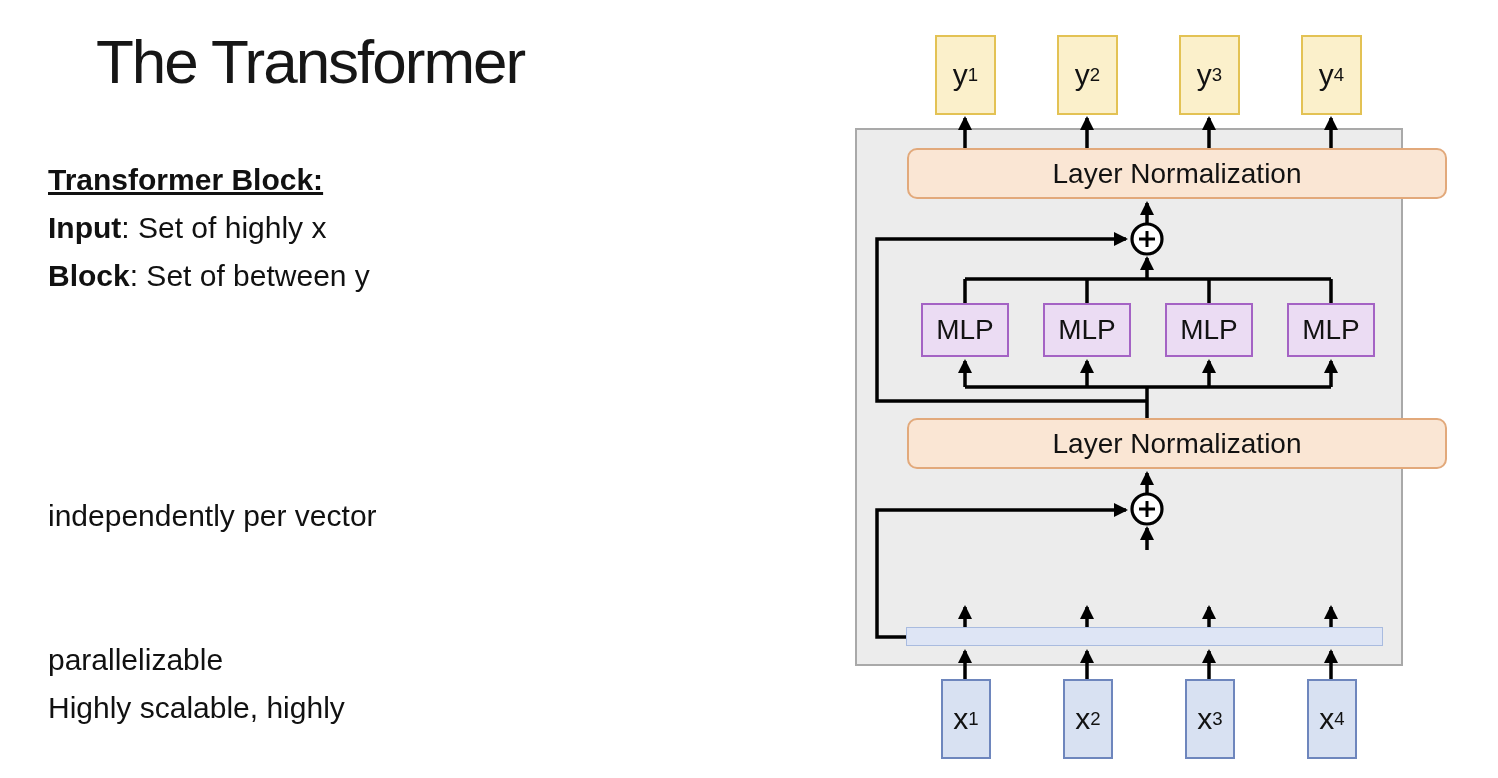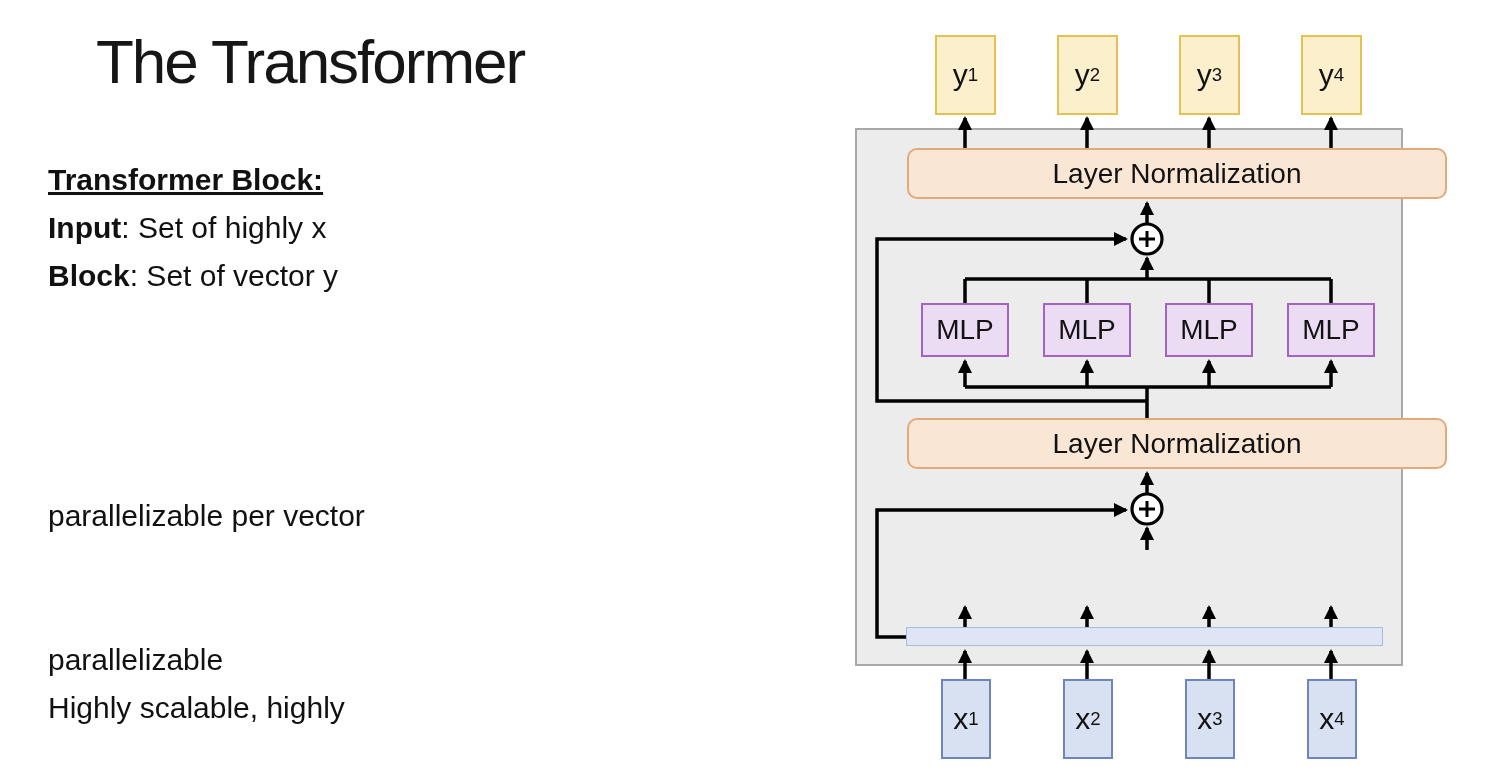--- a/index.html
+++ b/index.html
@@ -53,26 +53,26 @@
 </head>
 <body>
 
 <div class="slide">
 
   <div class="slide-title">The Transformer</div>
 
   <div class="body-block" style="top:156px">
     <span class="bl heading-underline">Transformer Block:</span>
     <span class="bl"><span class="b">Input</span><span>: Set of highly x</span></span>
-    <span class="bl"><span class="b">Block</span><span>: Set of vector y</span></span>
+    <span class="bl"><span class="b">Block</span><span>: Set of between y</span></span>
   </div>
 
 
   <div class="body-block" style="top:492px">
-    <span class="bl">parallelizable per vector</span>
+    <span class="bl">independently per vector</span>
   </div>
 
   <div class="body-block" style="top:636px">
     <span class="bl">parallelizable</span>
     <span class="bl">Highly scalable, highly</span>
   </div>
 
   <div class="dg-container"></div>
 
   <svg class="dg-svg" viewBox="0 0 1498 778">

